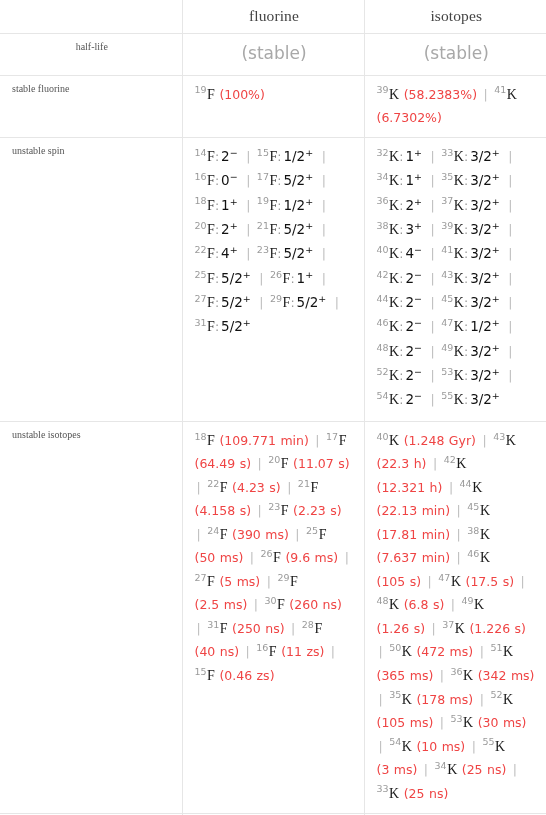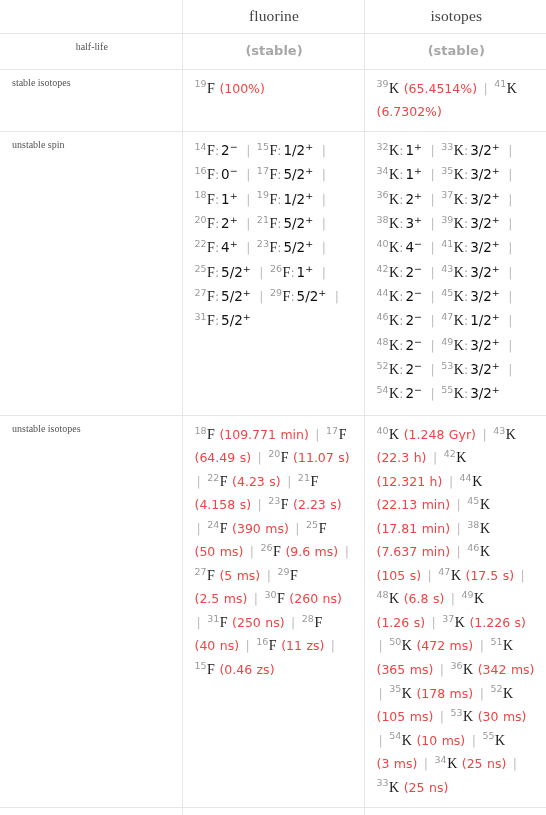--- a/index.html
+++ b/index.html
@@ -84,21 +84,21 @@
     white-space: nowrap;
     padding: 0 2px;
   }
   .spin sup { font-size: 9.5px; vertical-align: super; line-height: 0; }
   .paren { color: #ef4444; white-space: nowrap; }
 
   td.value.stable  { line-height: 1.75; }
   td.value.nspin   { line-height: 1.74; }
   td.value.unstable{ line-height: 1.68; }
   td.value.plain   { font-size: 13px; color: #111111; line-height: 1.5; }
-  .stablemark { color: #a8a8a8; font-size: 13px; font-weight: bold; }
+  .stablemark { color: #a8a8a8; font-size: 17px; }
 </style>
 </head>
 <body>
 
 <table class="compare">
   <colgroup>
     <col class="c-label">
     <col class="c-val">
     <col class="c-val">
   </colgroup>
@@ -109,23 +109,23 @@
       <th>isotopes</th>
     </tr>
   </thead>
   <tbody id="tbody">
       <tr>
         <td class="rowlabel">half-life</td>
         <td class="value plain"><span class="stablemark">(stable)</span></td>
         <td class="value plain"><span class="stablemark">(stable)</span></td>
       </tr>
       <tr>
-        <td class="rowlabel">stable isotopes</td>
+        <td class="rowlabel">stable fluorine</td>
         <td class="value stable"><span class="iso-entry"><span class="iso"><span class="mass">19</span><span class="el">F</span></span> <span class="paren">(100%)</span></span></td>
-        <td class="value stable"><span class="iso-entry"><span class="iso"><span class="mass">39</span><span class="el">K</span></span> <span class="paren">(65.4514%)</span></span> <span class="sep">|</span> <span class="iso-entry"><span class="iso"><span class="mass">41</span><span class="el">K</span></span> <span class="paren">(6.7302%)</span></span></td>
+        <td class="value stable"><span class="iso-entry"><span class="iso"><span class="mass">39</span><span class="el">K</span></span> <span class="paren">(58.2383%)</span></span> <span class="sep">|</span> <span class="iso-entry"><span class="iso"><span class="mass">41</span><span class="el">K</span></span> <span class="paren">(6.7302%)</span></span></td>
       </tr>
       <tr>
         <td class="rowlabel">unstable spin</td>
         <td class="value nspin"><span class="spin-entry"><span class="iso"><span class="mass">14</span><span class="el">F</span></span><span class="el" style="color:#9a9a9a">:</span><span class="spin">2<sup>−</sup></span></span> <span class="sep">|</span> <span class="spin-entry"><span class="iso"><span class="mass">15</span><span class="el">F</span></span><span class="el" style="color:#9a9a9a">:</span><span class="spin">1/2<sup>+</sup></span></span> <span class="sep">|</span> <span class="spin-entry"><span class="iso"><span class="mass">16</span><span class="el">F</span></span><span class="el" style="color:#9a9a9a">:</span><span class="spin">0<sup>−</sup></span></span> <span class="sep">|</span> <span class="spin-entry"><span class="iso"><span class="mass">17</span><span class="el">F</span></span><span class="el" style="color:#9a9a9a">:</span><span class="spin">5/2<sup>+</sup></span></span> <span class="sep">|</span> <span class="spin-entry"><span class="iso"><span class="mass">18</span><span class="el">F</span></span><span class="el" style="color:#9a9a9a">:</span><span class="spin">1<sup>+</sup></span></span> <span class="sep">|</span> <span class="spin-entry"><span class="iso"><span class="mass">19</span><span class="el">F</span></span><span class="el" style="color:#9a9a9a">:</span><span class="spin">1/2<sup>+</sup></span></span> <span class="sep">|</span> <span class="spin-entry"><span class="iso"><span class="mass">20</span><span class="el">F</span></span><span class="el" style="color:#9a9a9a">:</span><span class="spin">2<sup>+</sup></span></span> <span class="sep">|</span> <span class="spin-entry"><span class="iso"><span class="mass">21</span><span class="el">F</span></span><span class="el" style="color:#9a9a9a">:</span><span class="spin">5/2<sup>+</sup></span></span> <span class="sep">|</span> <span class="spin-entry"><span class="iso"><span class="mass">22</span><span class="el">F</span></span><span class="el" style="color:#9a9a9a">:</span><span class="spin">4<sup>+</sup></span></span> <span class="sep">|</span> <span class="spin-entry"><span class="iso"><span class="mass">23</span><span class="el">F</span></span><span class="el" style="color:#9a9a9a">:</span><span class="spin">5/2<sup>+</sup></span></span> <span class="sep">|</span> <span class="spin-entry"><span class="iso"><span class="mass">25</span><span class="el">F</span></span><span class="el" style="color:#9a9a9a">:</span><span class="spin">5/2<sup>+</sup></span></span> <span class="sep">|</span> <span class="spin-entry"><span class="iso"><span class="mass">26</span><span class="el">F</span></span><span class="el" style="color:#9a9a9a">:</span><span class="spin">1<sup>+</sup></span></span> <span class="sep">|</span> <span class="spin-entry"><span class="iso"><span class="mass">27</span><span class="el">F</span></span><span class="el" style="color:#9a9a9a">:</span><span class="spin">5/2<sup>+</sup></span></span> <span class="sep">|</span> <span class="spin-entry"><span class="iso"><span class="mass">29</span><span class="el">F</span></span><span class="el" style="color:#9a9a9a">:</span><span class="spin">5/2<sup>+</sup></span></span> <span class="sep">|</span> <span class="spin-entry"><span class="iso"><span class="mass">31</span><span class="el">F</span></span><span class="el" style="color:#9a9a9a">:</span><span class="spin">5/2<sup>+</sup></span></span></td>
         <td class="value nspin"><span class="spin-entry"><span class="iso"><span class="mass">32</span><span class="el">K</span></span><span class="el" style="color:#9a9a9a">:</span><span class="spin">1<sup>+</sup></span></span> <span class="sep">|</span> <span class="spin-entry"><span class="iso"><span class="mass">33</span><span class="el">K</span></span><span class="el" style="color:#9a9a9a">:</span><span class="spin">3/2<sup>+</sup></span></span> <span class="sep">|</span> <span class="spin-entry"><span class="iso"><span class="mass">34</span><span class="el">K</span></span><span class="el" style="color:#9a9a9a">:</span><span class="spin">1<sup>+</sup></span></span> <span class="sep">|</span> <span class="spin-entry"><span class="iso"><span class="mass">35</span><span class="el">K</span></span><span class="el" style="color:#9a9a9a">:</span><span class="spin">3/2<sup>+</sup></span></span> <span class="sep">|</span> <span class="spin-entry"><span class="iso"><span class="mass">36</span><span class="el">K</span></span><span class="el" style="color:#9a9a9a">:</span><span class="spin">2<sup>+</sup></span></span> <span class="sep">|</span> <span class="spin-entry"><span class="iso"><span class="mass">37</span><span class="el">K</span></span><span class="el" style="color:#9a9a9a">:</span><span class="spin">3/2<sup>+</sup></span></span> <span class="sep">|</span> <span class="spin-entry"><span class="iso"><span class="mass">38</span><span class="el">K</span></span><span class="el" style="color:#9a9a9a">:</span><span class="spin">3<sup>+</sup></span></span> <span class="sep">|</span> <span class="spin-entry"><span class="iso"><span class="mass">39</span><span class="el">K</span></span><span class="el" style="color:#9a9a9a">:</span><span class="spin">3/2<sup>+</sup></span></span> <span class="sep">|</span> <span class="spin-entry"><span class="iso"><span class="mass">40</span><span class="el">K</span></span><span class="el" style="color:#9a9a9a">:</span><span class="spin">4<sup>−</sup></span></span> <span class="sep">|</span> <span class="spin-entry"><span class="iso"><span class="mass">41</span><span class="el">K</span></span><span class="el" style="color:#9a9a9a">:</span><span class="spin">3/2<sup>+</sup></span></span> <span class="sep">|</span> <span class="spin-entry"><span class="iso"><span class="mass">42</span><span class="el">K</span></span><span class="el" style="color:#9a9a9a">:</span><span class="spin">2<sup>−</sup></span></span> <span class="sep">|</span> <span class="spin-entry"><span class="iso"><span class="mass">43</span><span class="el">K</span></span><span class="el" style="color:#9a9a9a">:</span><span class="spin">3/2<sup>+</sup></span></span> <span class="sep">|</span> <span class="spin-entry"><span class="iso"><span class="mass">44</span><span class="el">K</span></span><span class="el" style="color:#9a9a9a">:</span><span class="spin">2<sup>−</sup></span></span> <span class="sep">|</span> <span class="spin-entry"><span class="iso"><span class="mass">45</span><span class="el">K</span></span><span class="el" style="color:#9a9a9a">:</span><span class="spin">3/2<sup>+</sup></span></span> <span class="sep">|</span> <span class="spin-entry"><span class="iso"><span class="mass">46</span><span class="el">K</span></span><span class="el" style="color:#9a9a9a">:</span><span class="spin">2<sup>−</sup></span></span> <span class="sep">|</span> <span class="spin-entry"><span class="iso"><span class="mass">47</span><span class="el">K</span></span><span class="el" style="color:#9a9a9a">:</span><span class="spin">1/2<sup>+</sup></span></span> <span class="sep">|</span> <span class="spin-entry"><span class="iso"><span class="mass">48</span><span class="el">K</span></span><span class="el" style="color:#9a9a9a">:</span><span class="spin">2<sup>−</sup></span></span> <span class="sep">|</span> <span class="spin-entry"><span class="iso"><span class="mass">49</span><span class="el">K</span></span><span class="el" style="color:#9a9a9a">:</span><span class="spin">3/2<sup>+</sup></span></span> <span class="sep">|</span> <span class="spin-entry"><span class="iso"><span class="mass">52</span><span class="el">K</span></span><span class="el" style="color:#9a9a9a">:</span><span class="spin">2<sup>−</sup></span></span> <span class="sep">|</span> <span class="spin-entry"><span class="iso"><span class="mass">53</span><span class="el">K</span></span><span class="el" style="color:#9a9a9a">:</span><span class="spin">3/2<sup>+</sup></span></span> <span class="sep">|</span> <span class="spin-entry"><span class="iso"><span class="mass">54</span><span class="el">K</span></span><span class="el" style="color:#9a9a9a">:</span><span class="spin">2<sup>−</sup></span></span> <span class="sep">|</span> <span class="spin-entry"><span class="iso"><span class="mass">55</span><span class="el">K</span></span><span class="el" style="color:#9a9a9a">:</span><span class="spin">3/2<sup>+</sup></span></span></td>
       </tr>
       <tr>
         <td class="rowlabel">unstable isotopes</td>
         <td class="value unstable"><span class="iso-entry"><span class="iso"><span class="mass">18</span><span class="el">F</span></span> <span class="paren">(109.771 min)</span></span> <span class="sep">|</span> <span class="iso-entry"><span class="iso"><span class="mass">17</span><span class="el">F</span></span> <span class="paren">(64.49 s)</span></span> <span class="sep">|</span> <span class="iso-entry"><span class="iso"><span class="mass">20</span><span class="el">F</span></span> <span class="paren">(11.07 s)</span></span> <span class="sep">|</span> <span class="iso-entry"><span class="iso"><span class="mass">22</span><span class="el">F</span></span> <span class="paren">(4.23 s)</span></span> <span class="sep">|</span> <span class="iso-entry"><span class="iso"><span class="mass">21</span><span class="el">F</span></span> <span class="paren">(4.158 s)</span></span> <span class="sep">|</span> <span class="iso-entry"><span class="iso"><span class="mass">23</span><span class="el">F</span></span> <span class="paren">(2.23 s)</span></span> <span class="sep">|</span> <span class="iso-entry"><span class="iso"><span class="mass">24</span><span class="el">F</span></span> <span class="paren">(390 ms)</span></span> <span class="sep">|</span> <span class="iso-entry"><span class="iso"><span class="mass">25</span><span class="el">F</span></span> <span class="paren">(50 ms)</span></span> <span class="sep">|</span> <span class="iso-entry"><span class="iso"><span class="mass">26</span><span class="el">F</span></span> <span class="paren">(9.6 ms)</span></span> <span class="sep">|</span> <span class="iso-entry"><span class="iso"><span class="mass">27</span><span class="el">F</span></span> <span class="paren">(5 ms)</span></span> <span class="sep">|</span> <span class="iso-entry"><span class="iso"><span class="mass">29</span><span class="el">F</span></span> <span class="paren">(2.5 ms)</span></span> <span class="sep">|</span> <span class="iso-entry"><span class="iso"><span class="mass">30</span><span class="el">F</span></span> <span class="paren">(260 ns)</span></span> <span class="sep">|</span> <span class="iso-entry"><span class="iso"><span class="mass">31</span><span class="el">F</span></span> <span class="paren">(250 ns)</span></span> <span class="sep">|</span> <span class="iso-entry"><span class="iso"><span class="mass">28</span><span class="el">F</span></span> <span class="paren">(40 ns)</span></span> <span class="sep">|</span> <span class="iso-entry"><span class="iso"><span class="mass">16</span><span class="el">F</span></span> <span class="paren">(11 zs)</span></span> <span class="sep">|</span> <span class="iso-entry"><span class="iso"><span class="mass">15</span><span class="el">F</span></span> <span class="paren">(0.46 zs)</span></span></td>
         <td class="value unstable"><span class="iso-entry"><span class="iso"><span class="mass">40</span><span class="el">K</span></span> <span class="paren">(1.248 Gyr)</span></span> <span class="sep">|</span> <span class="iso-entry"><span class="iso"><span class="mass">43</span><span class="el">K</span></span> <span class="paren">(22.3 h)</span></span> <span class="sep">|</span> <span class="iso-entry"><span class="iso"><span class="mass">42</span><span class="el">K</span></span> <span class="paren">(12.321 h)</span></span> <span class="sep">|</span> <span class="iso-entry"><span class="iso"><span class="mass">44</span><span class="el">K</span></span> <span class="paren">(22.13 min)</span></span> <span class="sep">|</span> <span class="iso-entry"><span class="iso"><span class="mass">45</span><span class="el">K</span></span> <span class="paren">(17.81 min)</span></span> <span class="sep">|</span> <span class="iso-entry"><span class="iso"><span class="mass">38</span><span class="el">K</span></span> <span class="paren">(7.637 min)</span></span> <span class="sep">|</span> <span class="iso-entry"><span class="iso"><span class="mass">46</span><span class="el">K</span></span> <span class="paren">(105 s)</span></span> <span class="sep">|</span> <span class="iso-entry"><span class="iso"><span class="mass">47</span><span class="el">K</span></span> <span class="paren">(17.5 s)</span></span> <span class="sep">|</span> <span class="iso-entry"><span class="iso"><span class="mass">48</span><span class="el">K</span></span> <span class="paren">(6.8 s)</span></span> <span class="sep">|</span> <span class="iso-entry"><span class="iso"><span class="mass">49</span><span class="el">K</span></span> <span class="paren">(1.26 s)</span></span> <span class="sep">|</span> <span class="iso-entry"><span class="iso"><span class="mass">37</span><span class="el">K</span></span> <span class="paren">(1.226 s)</span></span> <span class="sep">|</span> <span class="iso-entry"><span class="iso"><span class="mass">50</span><span class="el">K</span></span> <span class="paren">(472 ms)</span></span> <span class="sep">|</span> <span class="iso-entry"><span class="iso"><span class="mass">51</span><span class="el">K</span></span> <span class="paren">(365 ms)</span></span> <span class="sep">|</span> <span class="iso-entry"><span class="iso"><span class="mass">36</span><span class="el">K</span></span> <span class="paren">(342 ms)</span></span> <span class="sep">|</span> <span class="iso-entry"><span class="iso"><span class="mass">35</span><span class="el">K</span></span> <span class="paren">(178 ms)</span></span> <span class="sep">|</span> <span class="iso-entry"><span class="iso"><span class="mass">52</span><span class="el">K</span></span> <span class="paren">(105 ms)</span></span> <span class="sep">|</span> <span class="iso-entry"><span class="iso"><span class="mass">53</span><span class="el">K</span></span> <span class="paren">(30 ms)</span></span> <span class="sep">|</span> <span class="iso-entry"><span class="iso"><span class="mass">54</span><span class="el">K</span></span> <span class="paren">(10 ms)</span></span> <span class="sep">|</span> <span class="iso-entry"><span class="iso"><span class="mass">55</span><span class="el">K</span></span> <span class="paren">(3 ms)</span></span> <span class="sep">|</span> <span class="iso-entry"><span class="iso"><span class="mass">34</span><span class="el">K</span></span> <span class="paren">(25 ns)</span></span> <span class="sep">|</span> <span class="iso-entry"><span class="iso"><span class="mass">33</span><span class="el">K</span></span> <span class="paren">(25 ns)</span></span></td>

